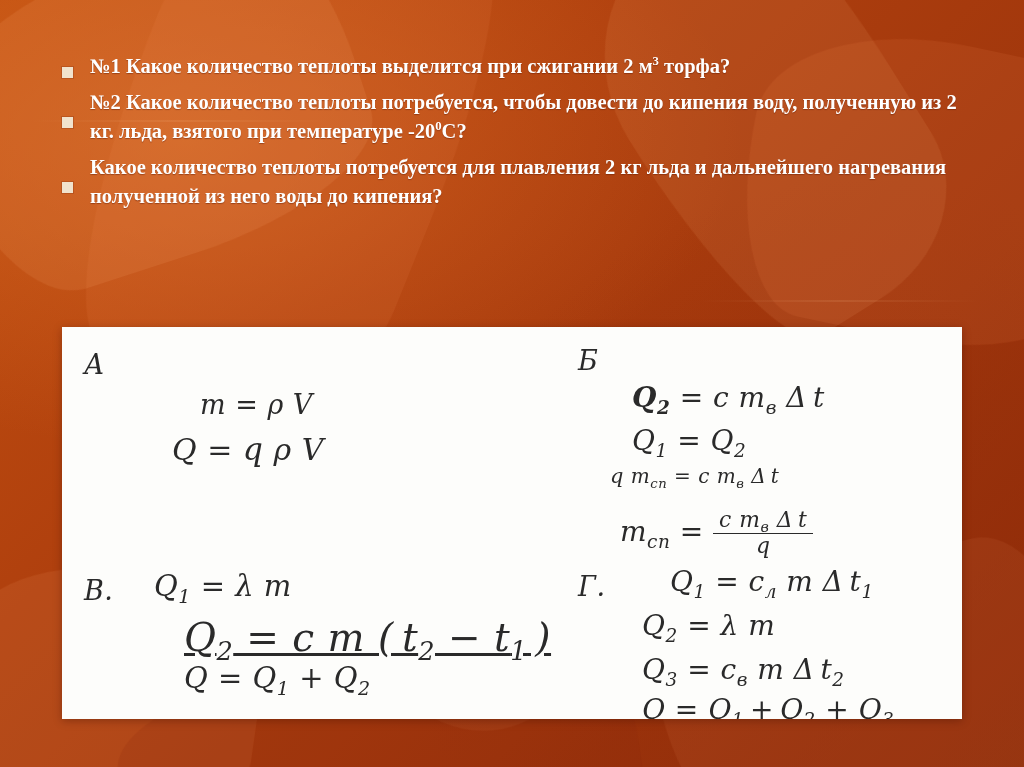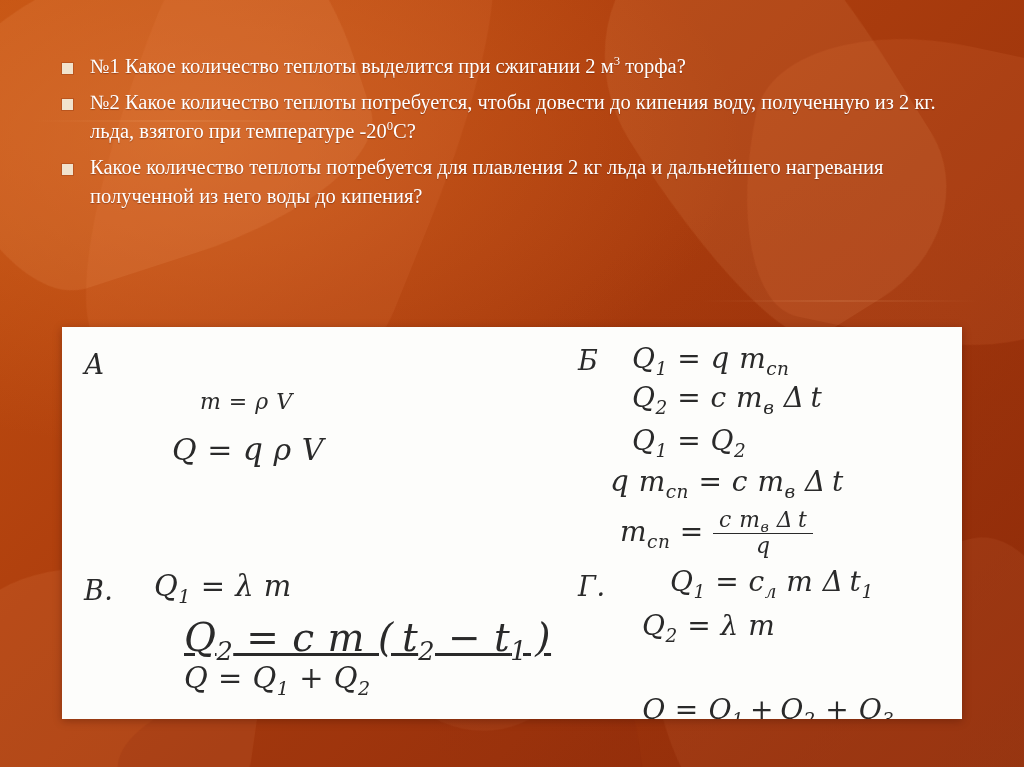--- a/index.html
+++ b/index.html
@@ -48,22 +48,23 @@
 
   .bullets {
     position: absolute;
     left: 62px;
     top: 52px;
     width: 900px;
     z-index: 5;
   }
   .bullet-row {
     display: flex;
-    align-items: flex-start;
+    align-items: center;
     margin-bottom: 7px;
+    font-weight: bold;
   }
   .bullet-marker {
     flex: 0 0 auto;
     width: 11px;
     height: 11px;
     background: #f1e3cd;
     margin-top: 11px;
     margin-right: 17px;
     box-shadow: 0 0 0 1px rgba(120,40,10,0.25);
   }
@@ -152,36 +153,36 @@
       <div class="bullet-marker"></div>
       <div class="bullet-text"><span>Какое количество теплоты потребуется для плавления 2 кг льда и дальнейшего нагревания полученной из него воды до кипения?</span><sup></sup><span></span></div>
     </div>
 
   </div>
 
   <div class="board">
     <div class="board-inner">
 
       <div class="hw quad-label" style="left:22px; top:22px;">А</div>
-      <div class="hw" style="left:138px; top:62px; font-size:22px;">m&nbsp;=&nbsp;ρ&nbsp;V</div>
+      <div class="hw" style="left:138px; top:62px; font-size:27px;">m&nbsp;=&nbsp;ρ&nbsp;V</div>
       <div class="hw" style="left:110px; top:104px; font-size:30px;">Q&nbsp;=&nbsp;<span style="font-size:1.05em;">q</span>&nbsp;ρ&nbsp;V</div>
 
       <div class="hw quad-label" style="left:516px; top:18px;">Б</div>
-      <div class="hw" style="left:570px; top:14px; font-size:28px;">Q<span class="sub">1</span>&nbsp;=&nbsp;<span style="font-size:1.05em;">q</span>&nbsp;m<span class="sub">сп</span></div>
-      <div class="hw" style="left:570px; top:54px; font-size:28px;"><b style="font-style:italic;font-weight:400;">Q<span class="sub">2</span></b>&nbsp;=&nbsp;c&nbsp;m<span class="sub">в</span>&nbsp;Δ t</div>
+      <div class="hw" style="left:570px; top:54px; font-size:28px;"><b style="font-style:italic;font-weight:700;">Q<span class="sub">2</span></b>&nbsp;=&nbsp;c&nbsp;m<span class="sub">в</span>&nbsp;Δ t</div>
       <div class="hw" style="left:570px; top:97px; font-size:28px;">Q<span class="sub">1</span>&nbsp;=&nbsp;Q<span class="sub">2</span></div>
-      <div class="hw" style="left:548px; top:137px; font-size:28px;"><span style="font-size:1.05em;">q</span>&nbsp;m<span class="sub">сп</span>&nbsp;=&nbsp;c&nbsp;m<span class="sub">в</span>&nbsp;Δ t</div>
+      <div class="hw" style="left:548px; top:137px; font-size:20px;"><span style="font-size:1.05em;">q</span>&nbsp;m<span class="sub">сп</span>&nbsp;=&nbsp;c&nbsp;m<span class="sub">в</span>&nbsp;Δ t</div>
       <div class="hw" style="left:558px; top:182px; font-size:28px;">m<span class="sub">сп</span>&nbsp;=&nbsp;<span class="frac"><span class="num">c&nbsp;m<span class="sub">в</span>&nbsp;Δ t</span><span class="den">q</span></span></div>
 
       <div class="hw quad-label" style="left:22px; top:248px;">В.</div>
       <div class="hw" style="left:92px; top:242px; font-size:29px;">Q<span class="sub">1</span>&nbsp;=&nbsp;λ&nbsp;m</div>
       <div class="hw" style="left:122px; top:288px; font-size:39px;text-decoration:underline;">Q<span class="sub">2</span>&nbsp;=&nbsp;c&nbsp;m&nbsp;( t<span class="sub">2</span>&nbsp;−&nbsp;t<span class="sub">1</span> )</div>
       <div class="hw" style="left:122px; top:334px; font-size:29px;">Q&nbsp;=&nbsp;Q<span class="sub">1</span>&nbsp;+&nbsp;Q<span class="sub">2</span></div>
 
       <div class="hw quad-label" style="left:516px; top:244px;">Г.</div>
       <div class="hw" style="left:608px; top:238px; font-size:28px;">Q<span class="sub">1</span>&nbsp;=&nbsp;c<span class="sub">л</span>&nbsp;m&nbsp;Δ t<span class="sub">1</span></div>
       <div class="hw" style="left:580px; top:282px; font-size:28px;">Q<span class="sub">2</span>&nbsp;=&nbsp;λ&nbsp;m</div>
+      <div class="hw" style="left:580px; top:326px; font-size:28px;">Q<span class="sub">3</span>&nbsp;=&nbsp;c<span class="sub">в</span>&nbsp;m&nbsp;Δ t<span class="sub">2</span></div>
       <div class="hw" style="left:580px; top:366px; font-size:28px;">Q&nbsp;=&nbsp;Q<span class="sub">1</span> + Q<span class="sub">2</span>&nbsp;+&nbsp;Q<span class="sub">3</span></div>
 
     </div>
   </div>
 
 </div>
 
 </body></html>

